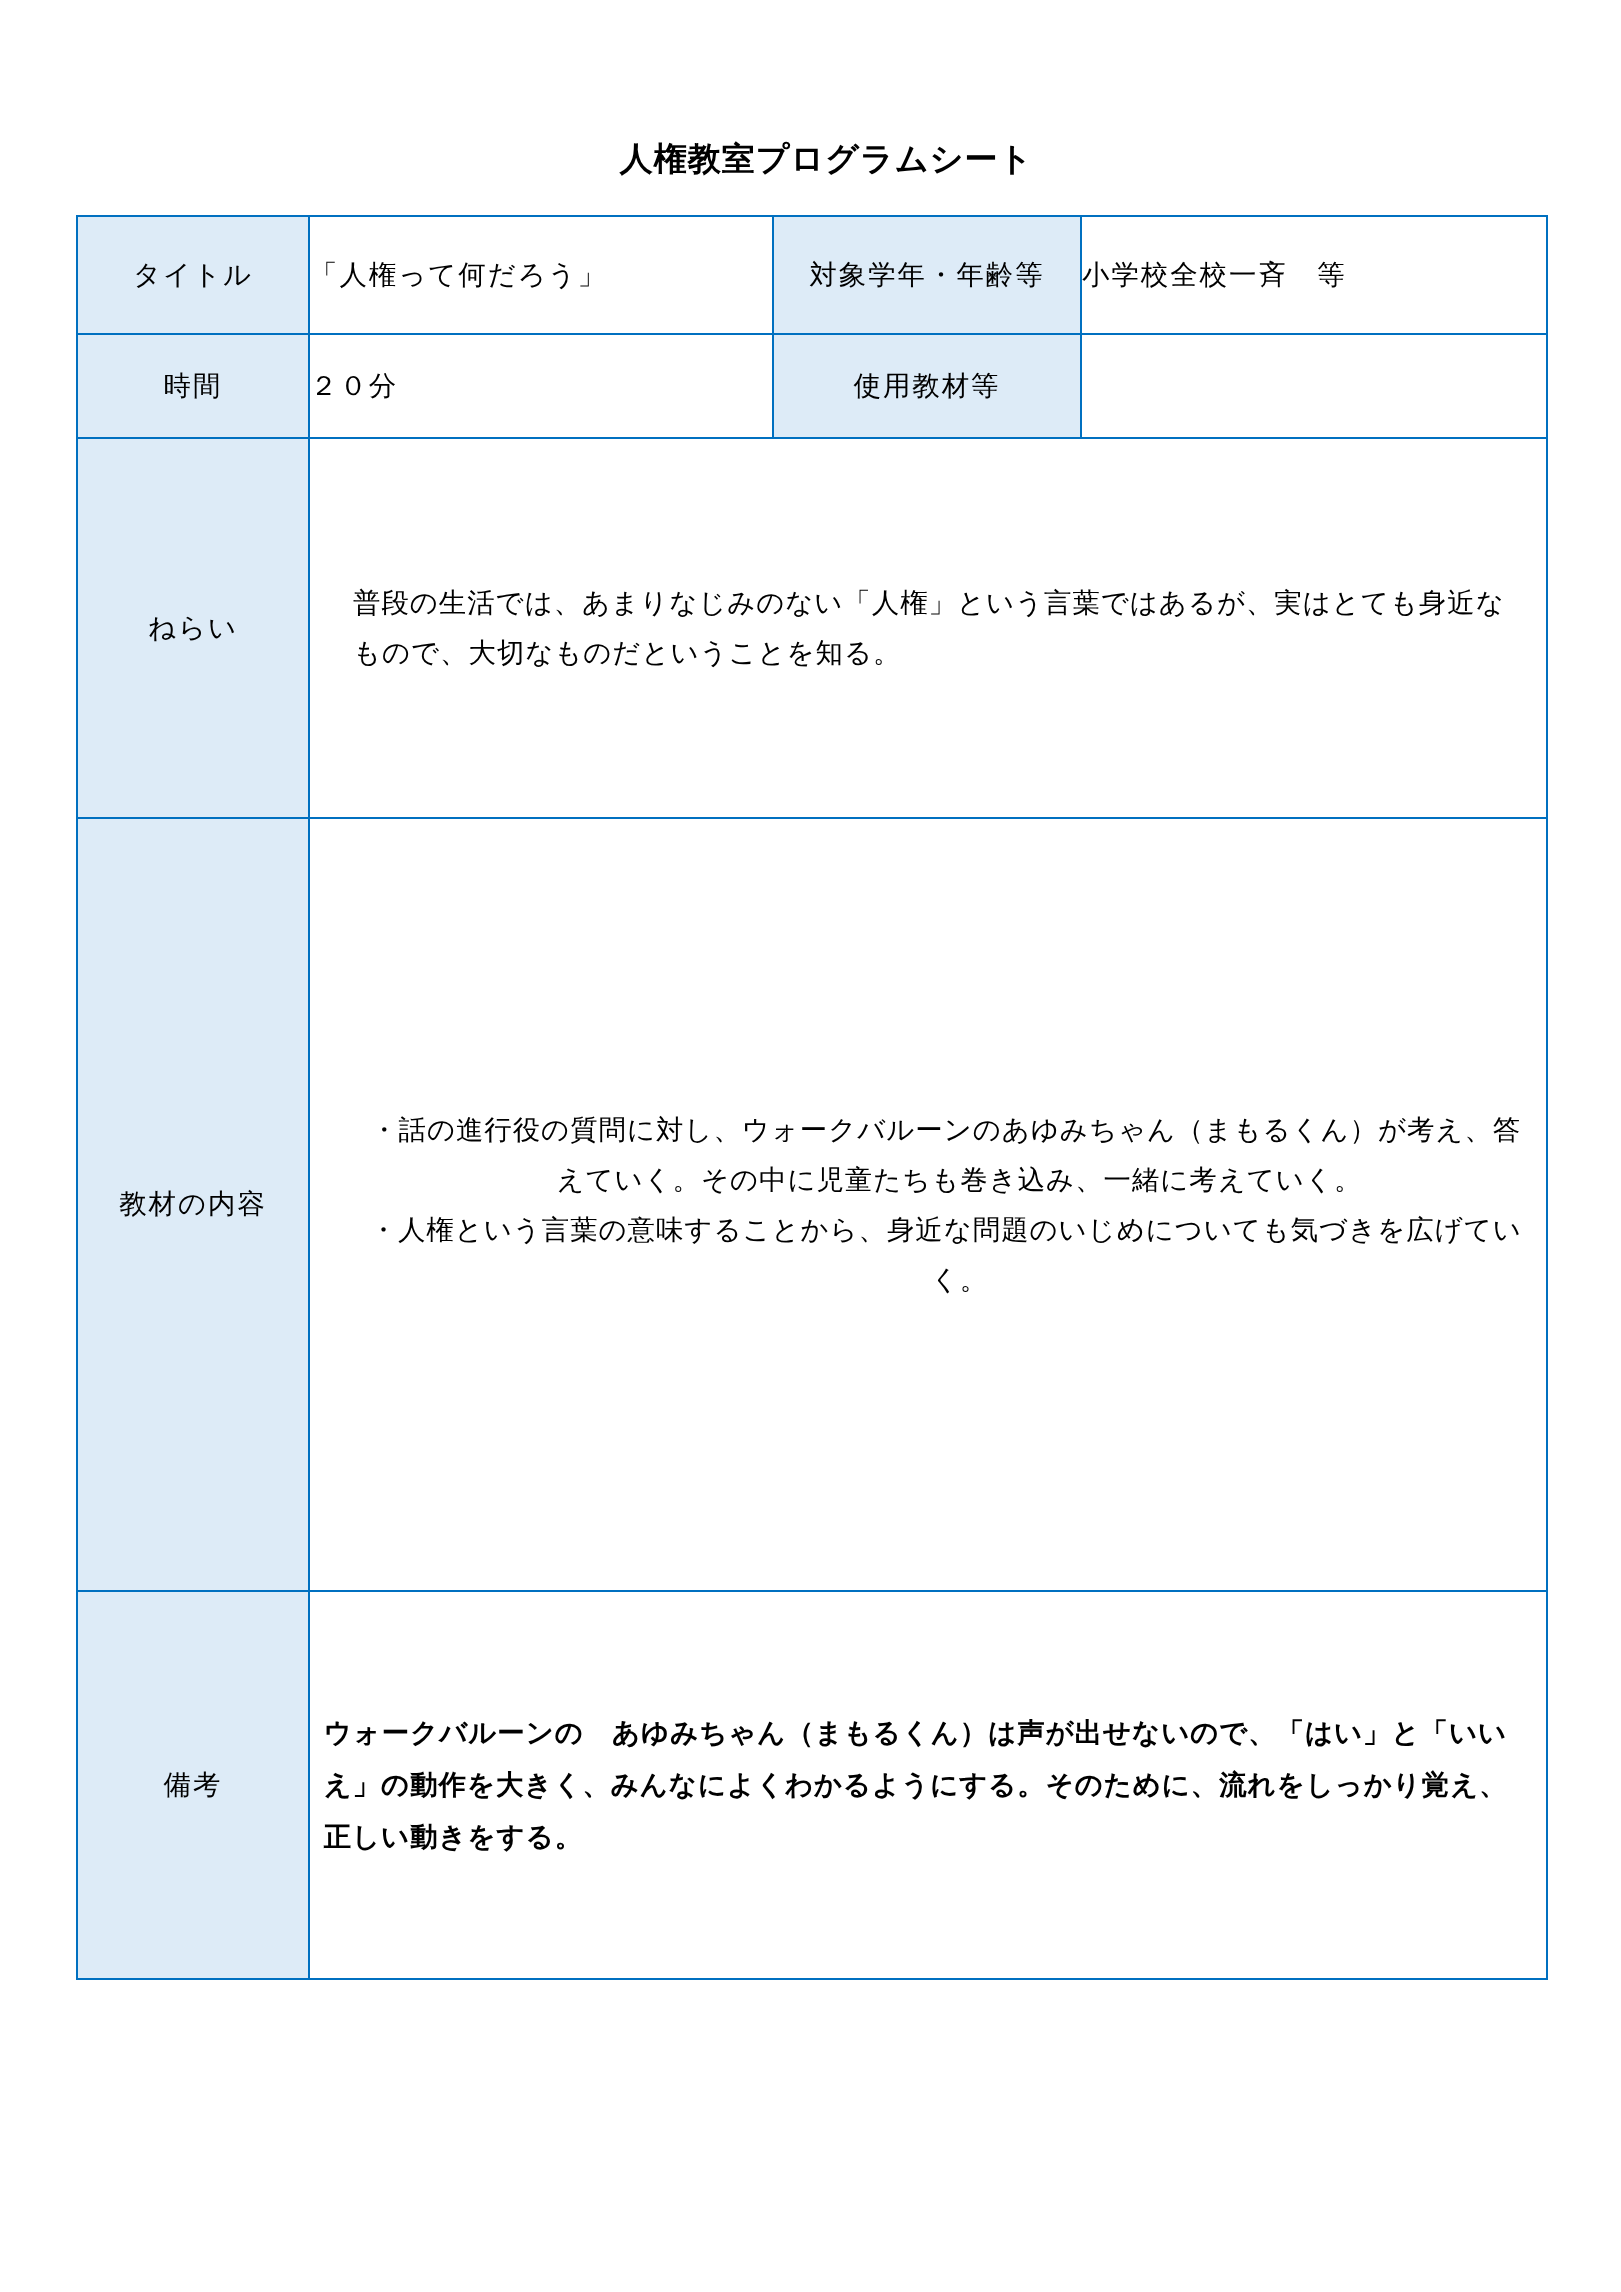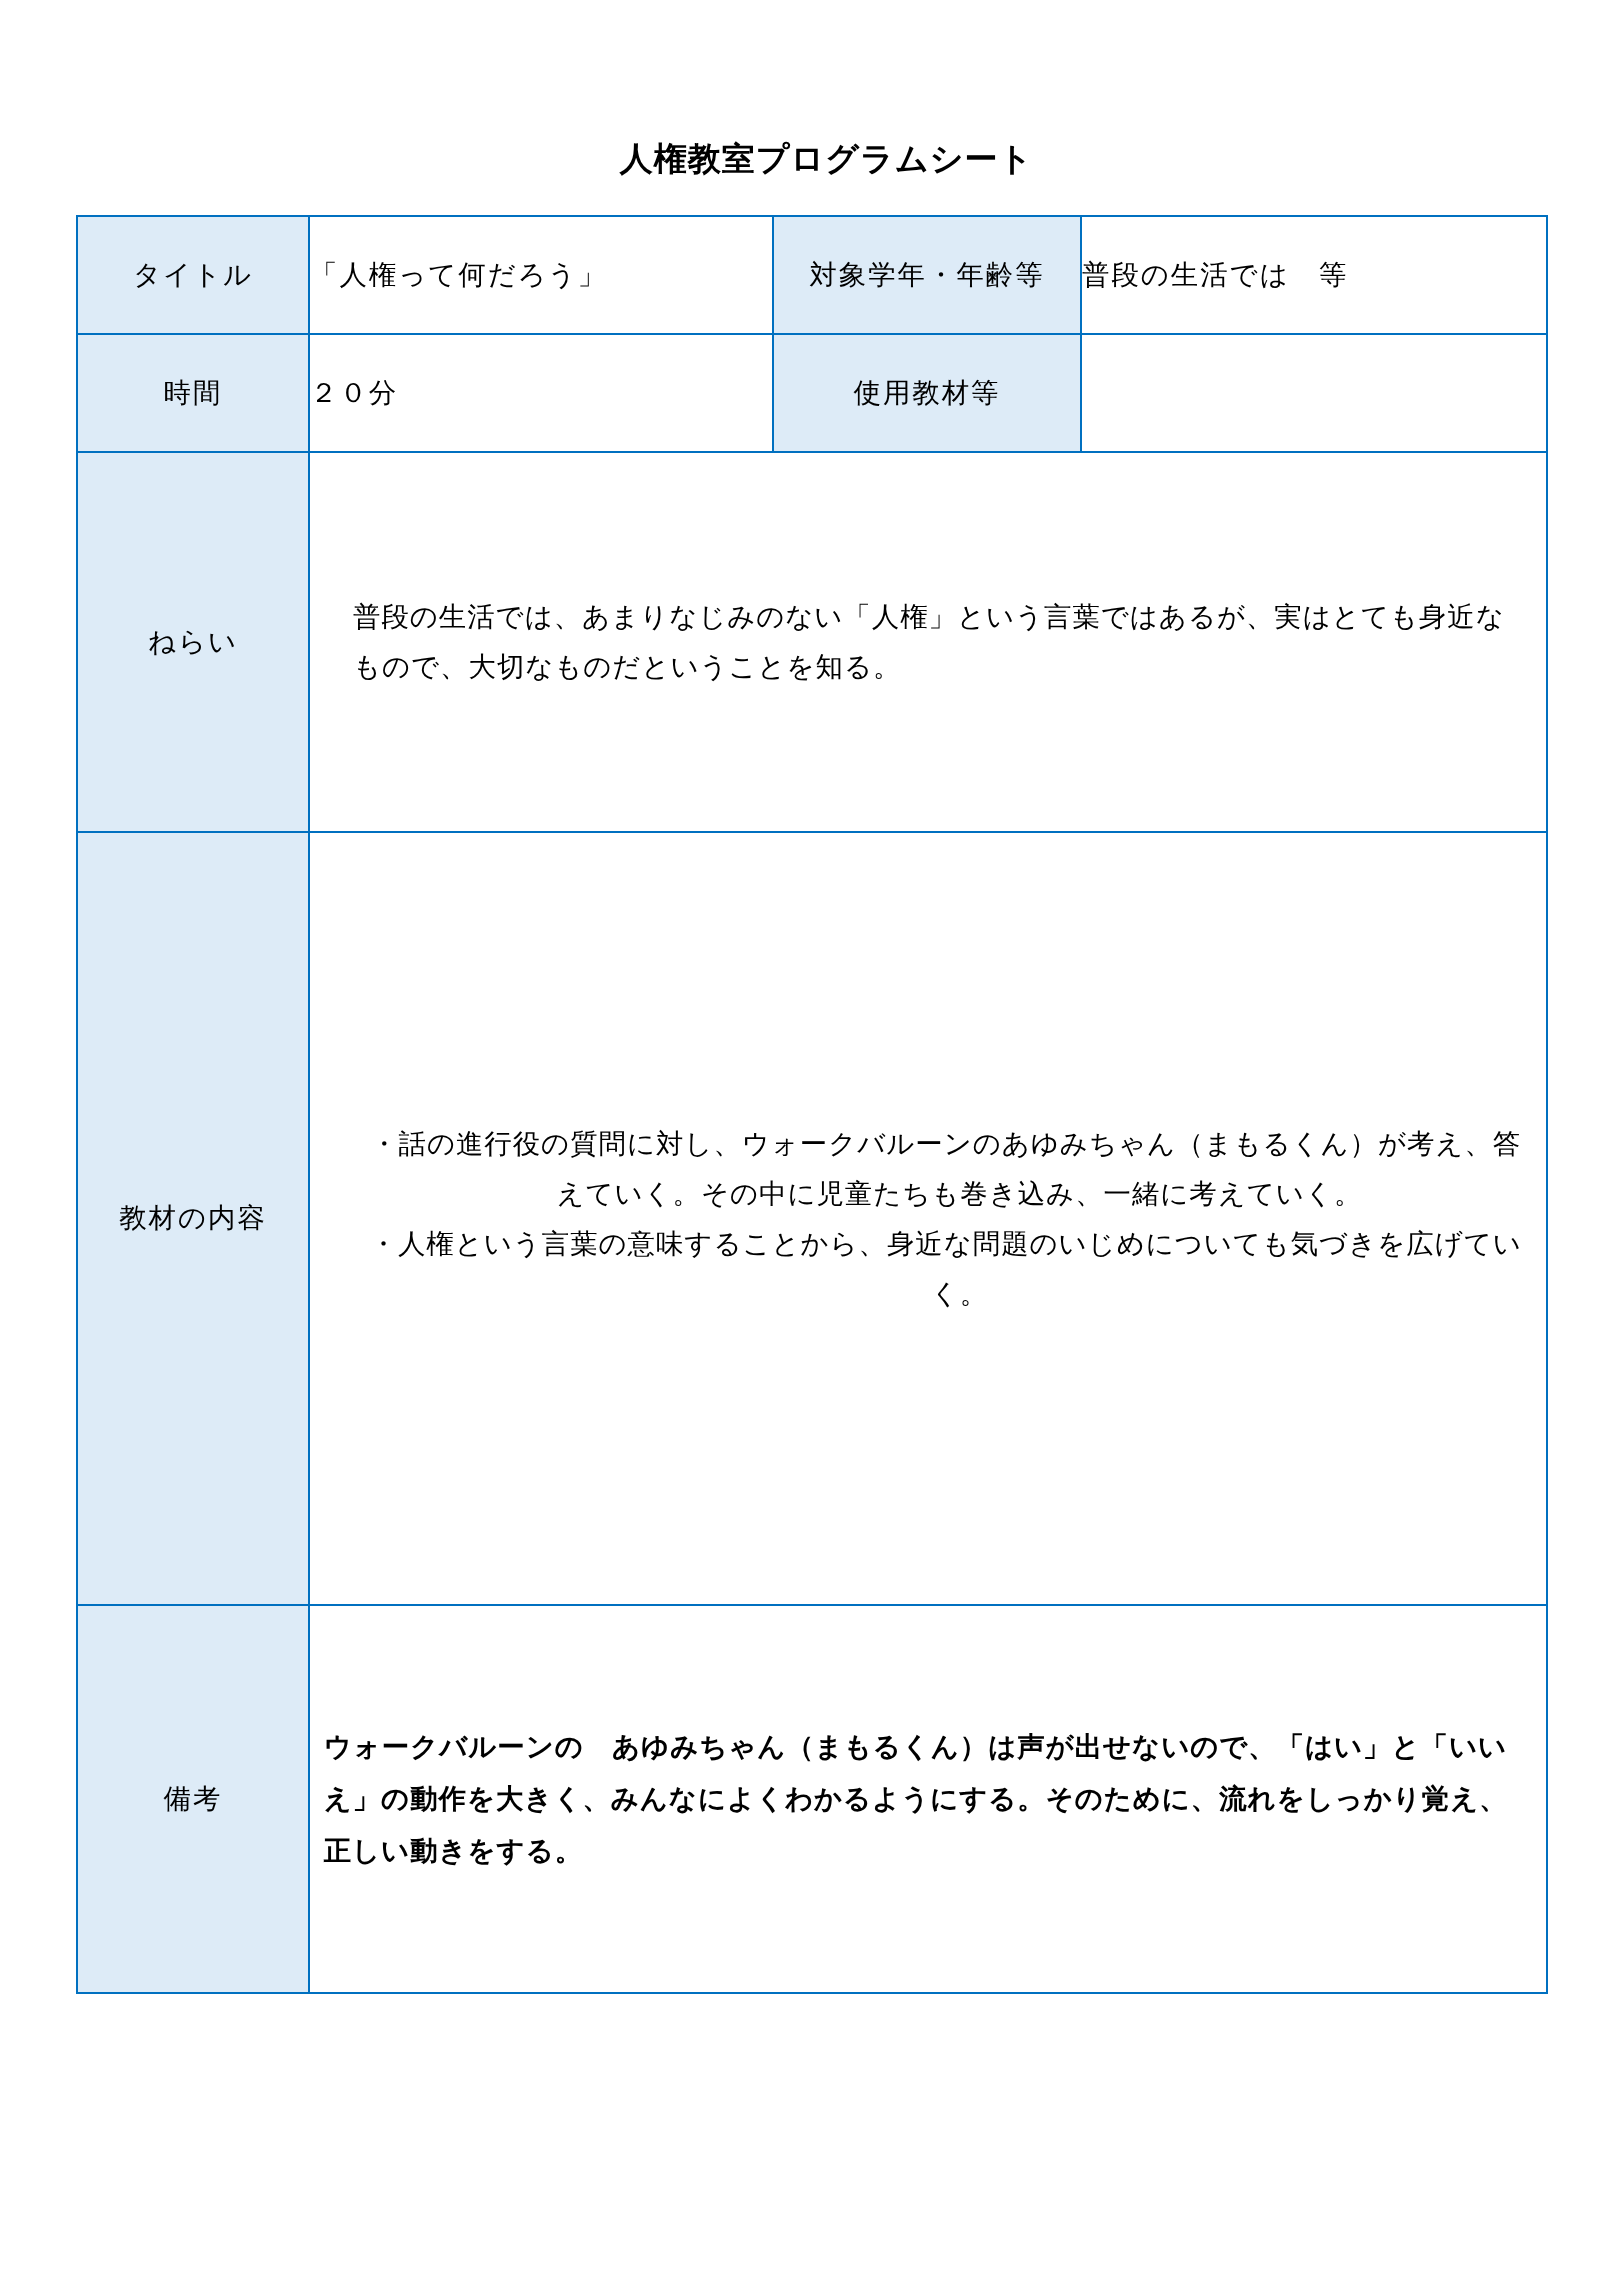--- a/index.html
+++ b/index.html
@@ -87,23 +87,23 @@
     <col style="width:232px">
     <col style="width:464px">
     <col style="width:308px">
     <col style="width:466px">
   </colgroup>
   <tbody>
       <tr style="height:118px">
     <td class="label">タイトル</td>
     <td class="value">「人権って何だろう」</td>
     <td class="label">対象学年・年齢等</td>
-    <td class="value">普段の生活では　等</td>
+    <td class="value">小学校全校一斉　等</td>
   </tr>
-  <tr style="height:118px">
+  <tr style="height:104px">
     <td class="label">時間</td>
     <td class="value">２０分</td>
     <td class="label">使用教材等</td>
     <td class="value"></td>
   </tr>
   <tr style="height:380px">
     <td class="label">ねらい</td>
     <td colspan="3" class="value para">普段の生活では、あまりなじみのない「人権」という言葉ではあるが、実はとても身近なもので、大切なものだということを知る。</td>
   </tr>
   <tr style="height:773px">

